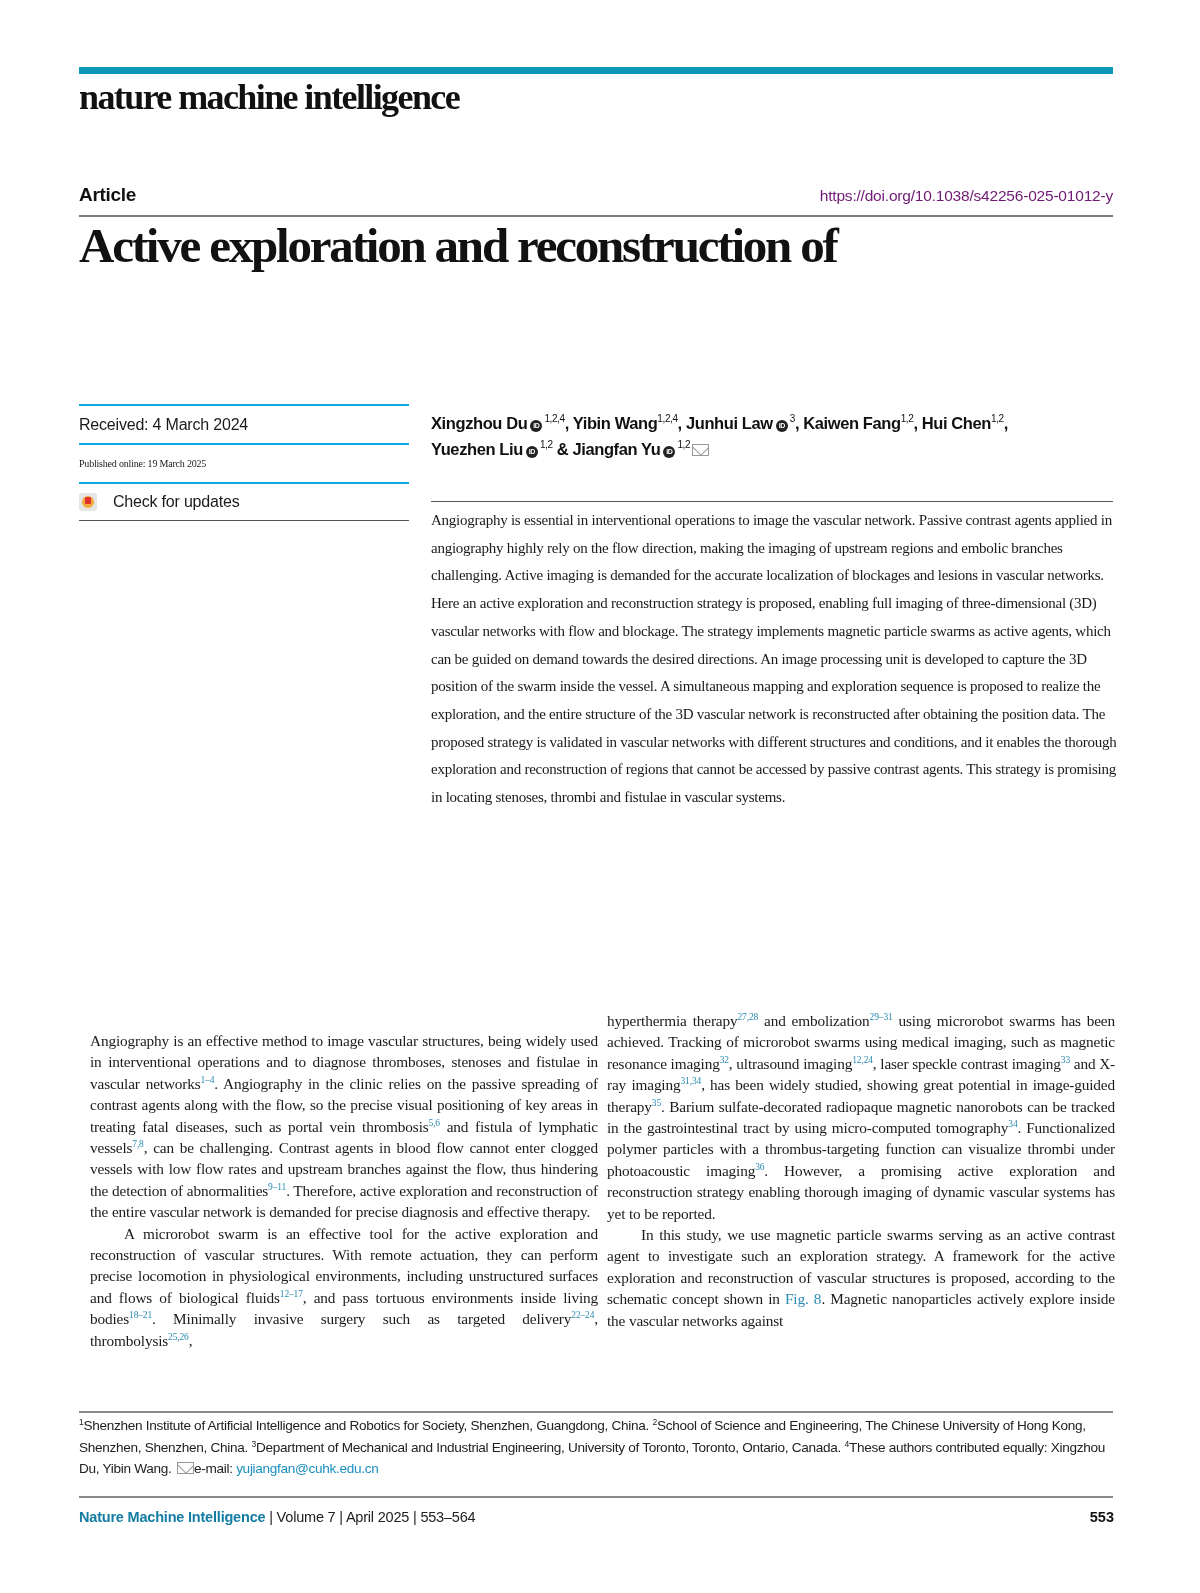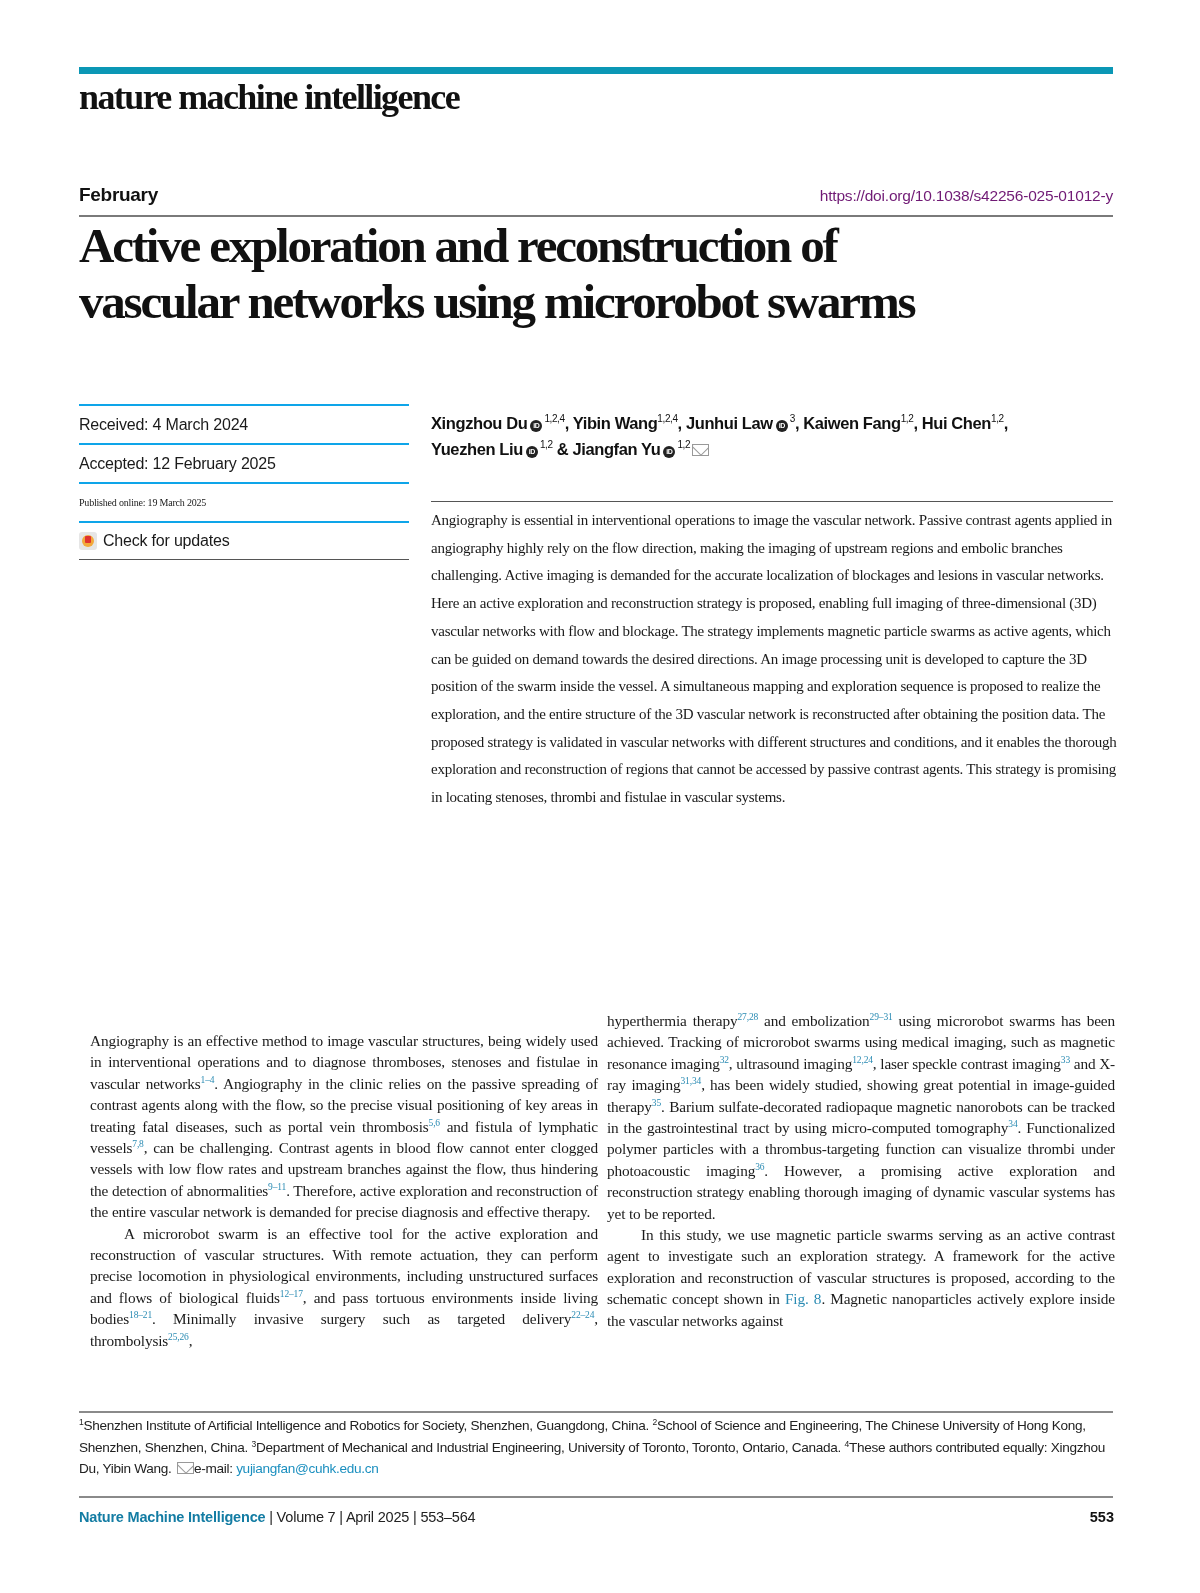--- a/index.html
+++ b/index.html
@@ -12,21 +12,21 @@
   .article-type { position: absolute; left: 79px; top: 184px; font-size: 19px; font-weight: bold; letter-spacing: -0.3px; color: #111; }
   .doi { position: absolute; right: 87px; top: 187px; font-size: 15.5px; color: #701a75; text-decoration: none; letter-spacing: -0.2px; }
   .rule-title { position: absolute; left: 79px; top: 215px; width: 1034px; height: 2px; background: #7a7a7a; }
 
   .title { position: absolute; left: 79px; top: 218px; width: 1060px; font-family: "Liberation Serif", serif; font-weight: bold; font-size: 49px; line-height: 56px; letter-spacing: -2.2px; color: #111; }
 
   .dates { position: absolute; left: 79px; top: 404px; width: 330px; }
   .date-row { border-top: 2px solid #0ea5e9; height: 39px; display: flex; align-items: center; font-size: 16px; color: #1a1a1a; letter-spacing: -0.2px; }
   .date-row.serif { font-family: "Liberation Serif", serif; font-size: 10px; }
   .date-row.last { border-bottom: 1px solid #555; }
-  .check { display: flex; align-items: center; gap: 6px; cursor: pointer; }
+  .check { display: flex; align-items: center; gap: 16px; cursor: pointer; }
   .check-icon { width: 18px; height: 18px; border-radius: 3px; background: #e6e6e6; position: relative; }
   .check-icon::before { content: ""; position: absolute; left: 3px; top: 3px; width: 12px; height: 12px; border-radius: 50%; background: #f2a93b; }
   .check-icon::after { content: ""; position: absolute; left: 6px; top: 4px; width: 6px; height: 7px; background: #e0322f; border-radius: 1px; }
 
   .authors { position: absolute; left: 431px; top: 410px; width: 690px; font-size: 16.5px; font-weight: bold; line-height: 26px; letter-spacing: -0.4px; color: #111; }
   .author { white-space: nowrap; }
   .orcid { display: inline-block; width: 12px; height: 12px; border-radius: 50%; background: #222; color: #fff; font-size: 7px; line-height: 12px; text-align: center; vertical-align: 1px; margin: 0 2px 0 3px; font-weight: bold; }
   .authors sup { font-size: 10px; font-weight: normal; vertical-align: 7px; line-height: 0; }
   .mail-icon { display: inline-block; width: 17px; height: 12px; border: 1px solid #999; position: relative; vertical-align: -1px; margin-left: 2px; overflow: hidden; }
   .mail-icon::before { content: ""; position: absolute; left: 1px; top: -6px; width: 12px; height: 12px; border: 1px solid #999; transform: rotate(45deg); }
@@ -50,32 +50,30 @@
   .footer { position: absolute; left: 79px; top: 1509px; font-size: 14.5px; letter-spacing: -0.2px; color: #222; }
   .footer .jn { color: #137ca3; font-weight: bold; }
   .page-num { position: absolute; right: 86px; top: 1509px; font-size: 14.5px; font-weight: bold; color: #111; }
 </style>
 </head>
 <body>
 
 <div class="top-rule"></div>
 <div class="journal">nature machine intelligence</div>
 
-<div class="article-type">February</div>
+<div class="article-type">Article</div>
 <a class="doi">https://doi.org/10.1038/s42256-025-01012-y</a>
 <div class="rule-title"></div>
 
 <h1 class="title">
   <span>Active exploration and reconstruction of</span><br>
-  <span>vascular networks using microrobot swarms</span>
 </h1>
 
 <div class="dates">
   <div class="date-row">Received: 4 March 2024</div>
-  <div class="date-row">Accepted: 12 February 2025</div>
   <div class="date-row serif">Published online: 19 March 2025</div>
   <div class="date-row last">
     <div class="check">
       <span class="check-icon"></span>
       <span>Check for updates</span>
     </div>
   </div>
 </div>
 
 <div class="authors" id="authors"><span class="author"><span>Xingzhou Du</span><span class="orcid">iD</span><sup>1,2,4</sup></span>, <span class="author"><span>Yibin Wang</span><sup>1,2,4</sup></span>, <span class="author"><span>Junhui Law</span><span class="orcid">iD</span><sup>3</sup></span>, <span class="author"><span>Kaiwen Fang</span><sup>1,2</sup></span>, <span class="author"><span>Hui Chen</span><sup>1,2</sup></span>,<br><span class="author"><span>Yuezhen Liu</span><span class="orcid">iD</span><sup>1,2</sup></span> &amp; <span class="author"><span>Jiangfan Yu</span><span class="orcid">iD</span><sup>1,2</sup><span class="mail-icon"></span></span></div>

